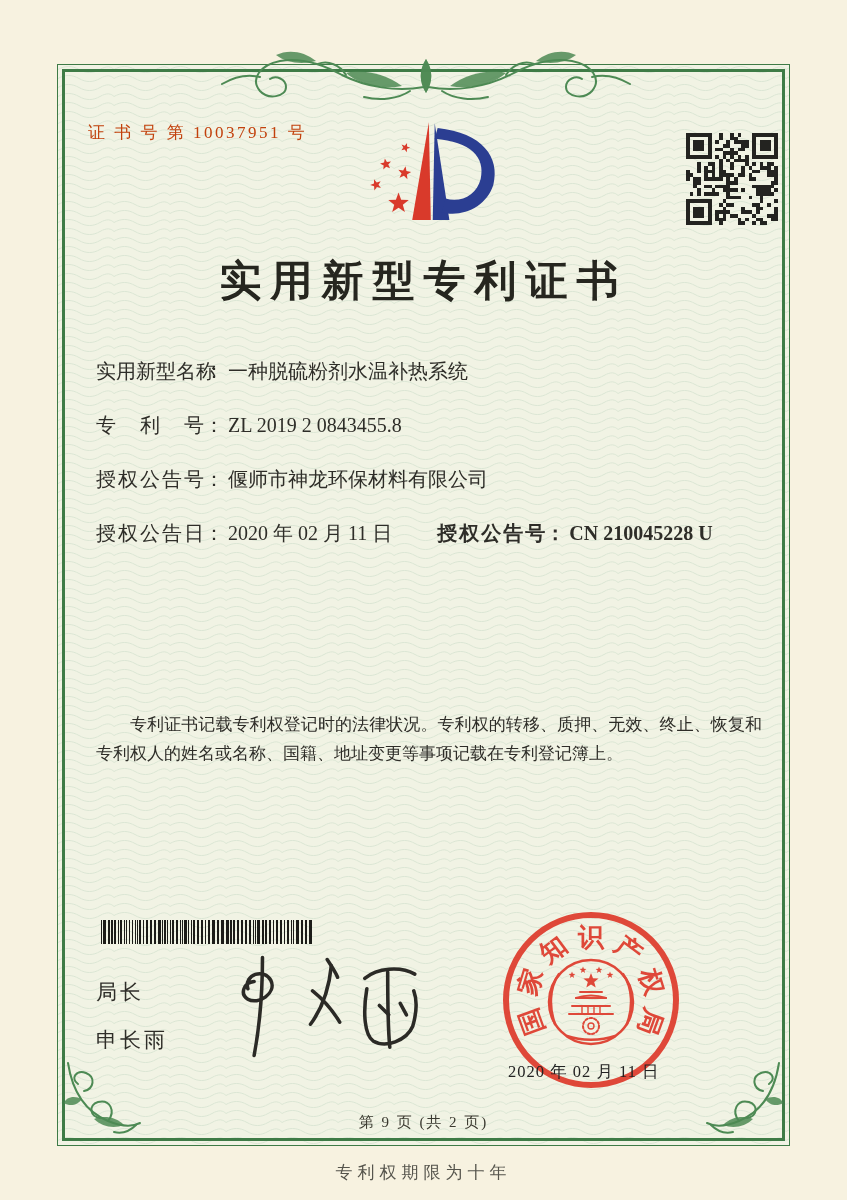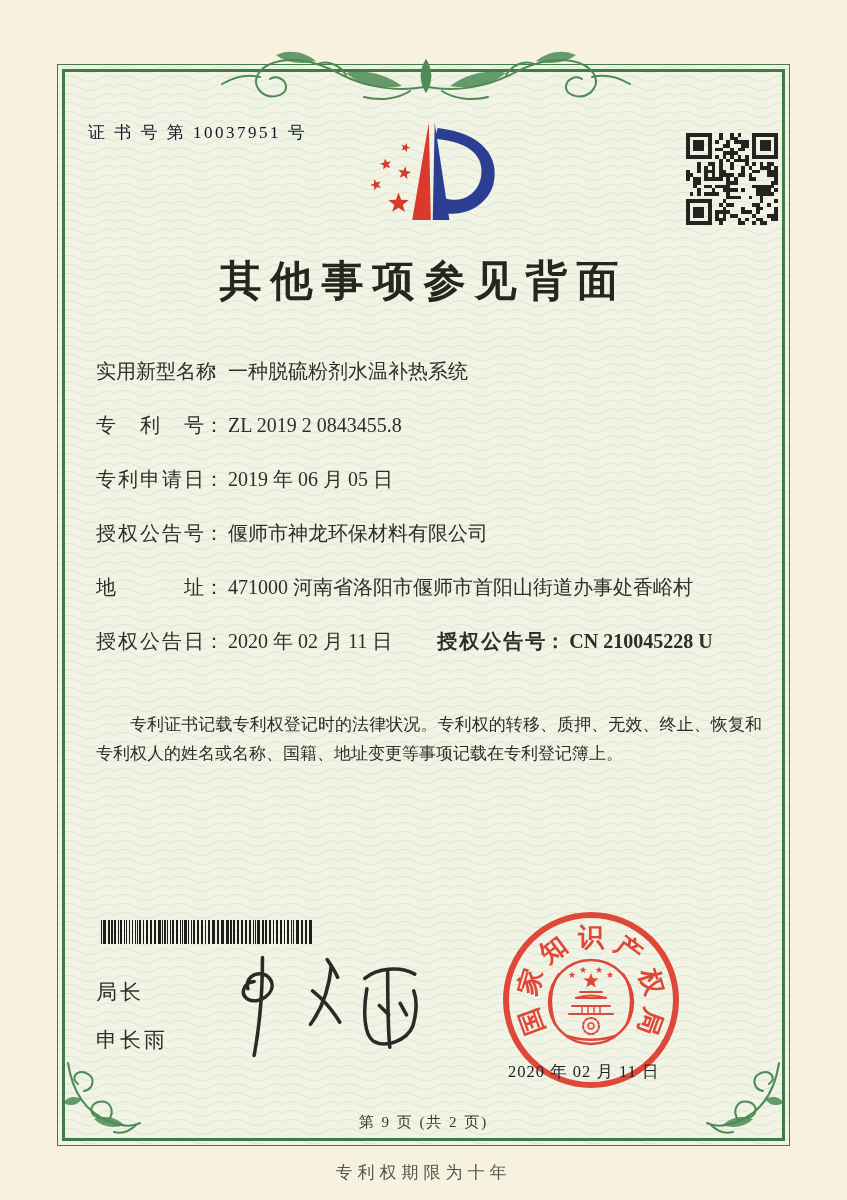--- a/index.html
+++ b/index.html
@@ -12,21 +12,21 @@
   .cert{position:absolute;left:57px;top:64px;width:733px;height:1082px;background:var(--inner-bg);
         border:1px solid var(--border-green);box-sizing:border-box;}
   .cert::after{content:"";position:absolute;inset:4px;border:3px solid var(--border-green);pointer-events:none;z-index:1;}
   .guilloche{position:absolute;inset:0;width:100%;height:100%;z-index:0;}
   .layer{position:absolute;z-index:2;}
   .orn{position:absolute;z-index:3;overflow:visible;}
   .orn-top{left:148px;top:-18px;width:440px;height:70px;}
   .orn-corner{width:82px;height:86px;bottom:4px;}
   .orn-corner.br{right:4px;}
   .orn-corner.bl{left:4px;transform:scaleX(-1);}
-  .cert-no{left:30px;top:56px;font-size:17px;letter-spacing:2.5px;color:#0f172a;}
+  .cert-no{left:30px;top:56px;font-size:17px;letter-spacing:2.5px;color:#c2410c;}
   .logo{left:276px;top:42px;width:176px;height:134px;}
   .qr{left:628px;top:68px;width:92px;height:92px;}
   .title{left:0;right:0;top:188px;text-align:center;font-size:42px;font-weight:700;
          letter-spacing:9px;color:#26261f;margin:0;}
   .fields{left:38px;top:292px;width:684px;font-size:20px;}
   .field-row{line-height:29px;margin-bottom:25px;white-space:nowrap;}
   .lab{display:inline-block;width:108px;text-align:justify;text-align-last:justify;vertical-align:top;}
   .colon{margin:0 4px 0 0;}
   .pair2{margin-left:45px;font-weight:bold;}
   .paras{left:38px;top:645px;width:666px;font-size:17px;line-height:29.3px;text-align:justify;}
@@ -396,37 +396,31 @@
         <rect x="22.080000000000002" y="84.64" width="3.68" height="3.68" fill="#232320"></rect>
         <rect x="0" y="88.32000000000001" width="3.68" height="3.68" fill="#232320"></rect>
         <rect x="3.68" y="88.32000000000001" width="3.68" height="3.68" fill="#232320"></rect>
         <rect x="7.36" y="88.32000000000001" width="3.68" height="3.68" fill="#232320"></rect>
         <rect x="11.040000000000001" y="88.32000000000001" width="3.68" height="3.68" fill="#232320"></rect>
         <rect x="14.72" y="88.32000000000001" width="3.68" height="3.68" fill="#232320"></rect>
         <rect x="18.400000000000002" y="88.32000000000001" width="3.68" height="3.68" fill="#232320"></rect>
         <rect x="22.080000000000002" y="88.32000000000001" width="3.68" height="3.68" fill="#232320"></rect>
       </svg>
 
-    <h1 class="layer title">其他事项参见背面</h1>
+    <h1 class="layer title">实用新型专利证书</h1>
 
     <div class="layer fields">
       <div class="field-row">
         <span class="lab">实用新型名称</span><span class="colon">：</span><span class="val">一种脱硫粉剂水温补热系统</span>
       </div>
       <div class="field-row">
         <span class="lab">专利号</span><span class="colon">：</span><span class="val">ZL 2019 2 0843455.8</span>
       </div>
       <div class="field-row">
-        <span class="lab">专利申请日</span><span class="colon">：</span><span class="val">2019 年 06 月 05 日</span>
-      </div>
-      <div class="field-row">
         <span class="lab">授权公告号</span><span class="colon">：</span><span class="val">偃师市神龙环保材料有限公司</span>
-      </div>
-      <div class="field-row">
-        <span class="lab">地址</span><span class="colon">：</span><span class="val">471000 河南省洛阳市偃师市首阳山街道办事处香峪村</span>
       </div>
       <div class="field-row">
         <span class="lab">授权公告日</span><span class="colon">：</span><span class="val">2020 年 02 月 11 日</span><span class="pair2"><span class="lab">授权公告号</span><span class="colon">：</span><span class="val">CN 210045228 U</span></span>
       </div>
     </div>
 
     <div class="layer paras">
       <p>专利证书记载专利权登记时的法律状况。专利权的转移、质押、无效、终止、恢复和专利权人的姓名或名称、国籍、地址变更等事项记载在专利登记簿上。</p>
     </div>
 

